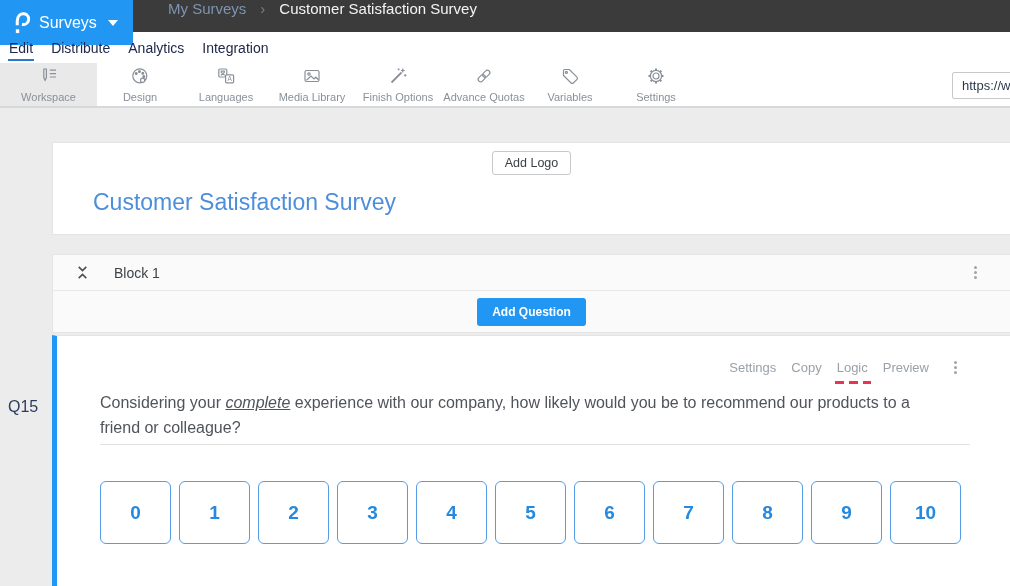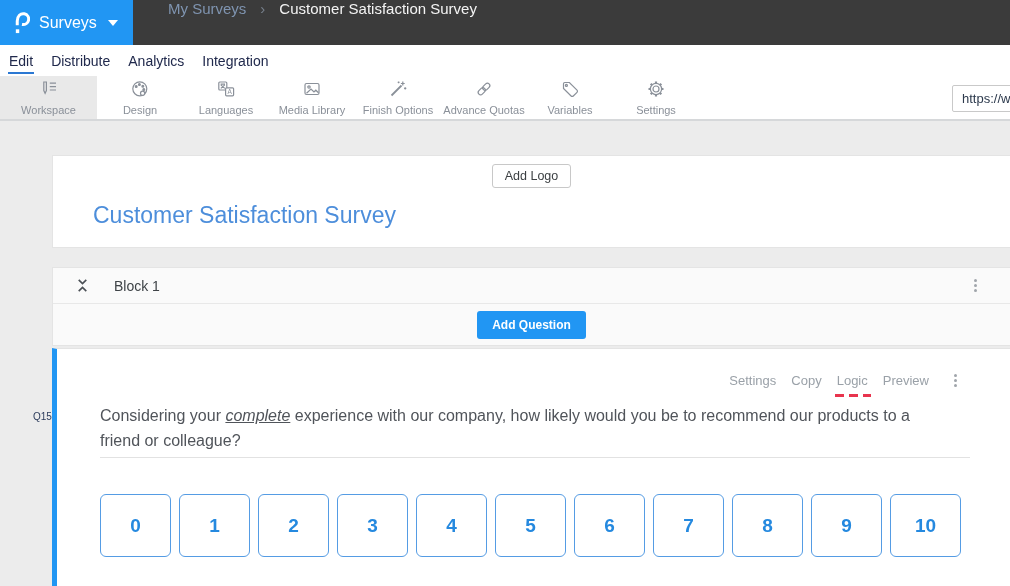--- a/index.html
+++ b/index.html
@@ -1,20 +1,20 @@
 <!DOCTYPE html>
 <html><head>
 <meta charset="utf-8">
 <style>
   * { margin:0; padding:0; box-sizing:border-box; }
   html,body { width:1010px; height:586px; overflow:hidden; background:#ececec;
     font-family:"Liberation Sans","DejaVu Sans",sans-serif; }
 
   
-  .topbar { display:flex; height:45px; background:#3b3b3b; }
+  .topbar { display:flex; height:32px; background:#3b3b3b; }
   .brand { width:133px; height:45px; background:#2196f3; display:flex; align-items:center;
     padding-left:13px; cursor:pointer; }
   .brand-label { color:#fff; font-size:16px; margin-left:9px; }
   .caret-down { width:0; height:0; border-left:5px solid transparent; border-right:5px solid transparent;
     border-top:6px solid #fff; margin-left:11px; }
   .crumbs { display:flex; align-items:flex-start; padding-left:35px; font-size:15px; }
   .crumb-parent { color:#7f94b0; cursor:pointer; }
   .crumb-sep { color:#77818d; margin:0 14px; font-size:15px; }
   .crumb-current { color:#f4f4f4; }
 
@@ -53,21 +53,21 @@
   .block-title { font-size:14px; color:#3e4347; margin-left:23px; }
   .block-foot { height:41px; display:flex; align-items:center; justify-content:center; }
   .add-q-btn { background:#2196f3; color:#fff; font-size:12px; font-weight:bold; border:none;
     border-radius:3px; padding:7px 15px; cursor:pointer;
     font-family:"Liberation Sans","DejaVu Sans",sans-serif; }
 
   .kebab { display:flex; flex-direction:column; gap:2px; margin-left:auto; cursor:pointer; padding:3px; }
   .kebab i { width:3px; height:3px; border-radius:50%; background:#a0a5ab; }
 
   .q-wrap { position:relative; }
-  .q-num { position:absolute; left:33px; top:63px; font-size:10px; color:#2c3c5c; }
+  .q-num { position:absolute; left:8px; top:63px; font-size:16px; color:#2c3c5c; }
   .q-card { border-left:5px solid #2196f3; padding:23px 0 30px; min-height:260px; background:#fff; }
   .q-actions { display:flex; justify-content:flex-end; align-items:center; gap:15px;
     padding-right:50px; font-size:13px; color:#9aa1a8; height:16px; }
   .q-action { cursor:pointer; }
   .q-action.logic { position:relative; }
   .q-action.logic::after { content:""; position:absolute; left:-2px; right:-3px; bottom:-9px; height:3px;
     background:repeating-linear-gradient(90deg,#e8344e 0 9px,transparent 9px 14px); }
   .q-actions .kebab { margin-left:7px; }
   .q-text { margin:15px 40px 0 43px; max-width:840px; font-size:16px; line-height:25px;
     color:#50545a; cursor:text; }

